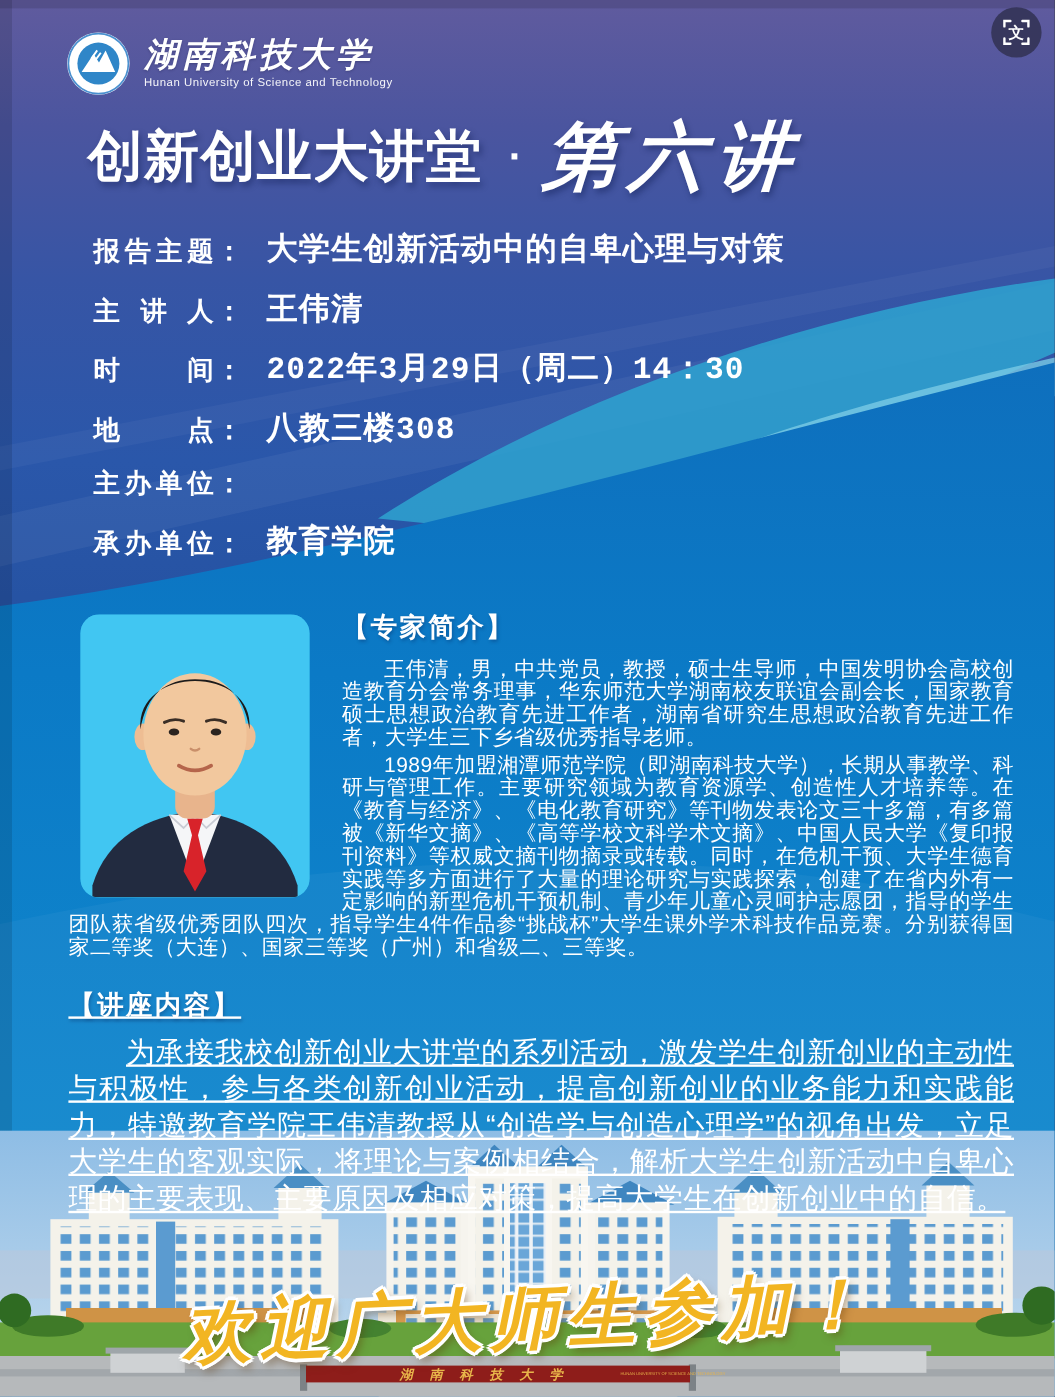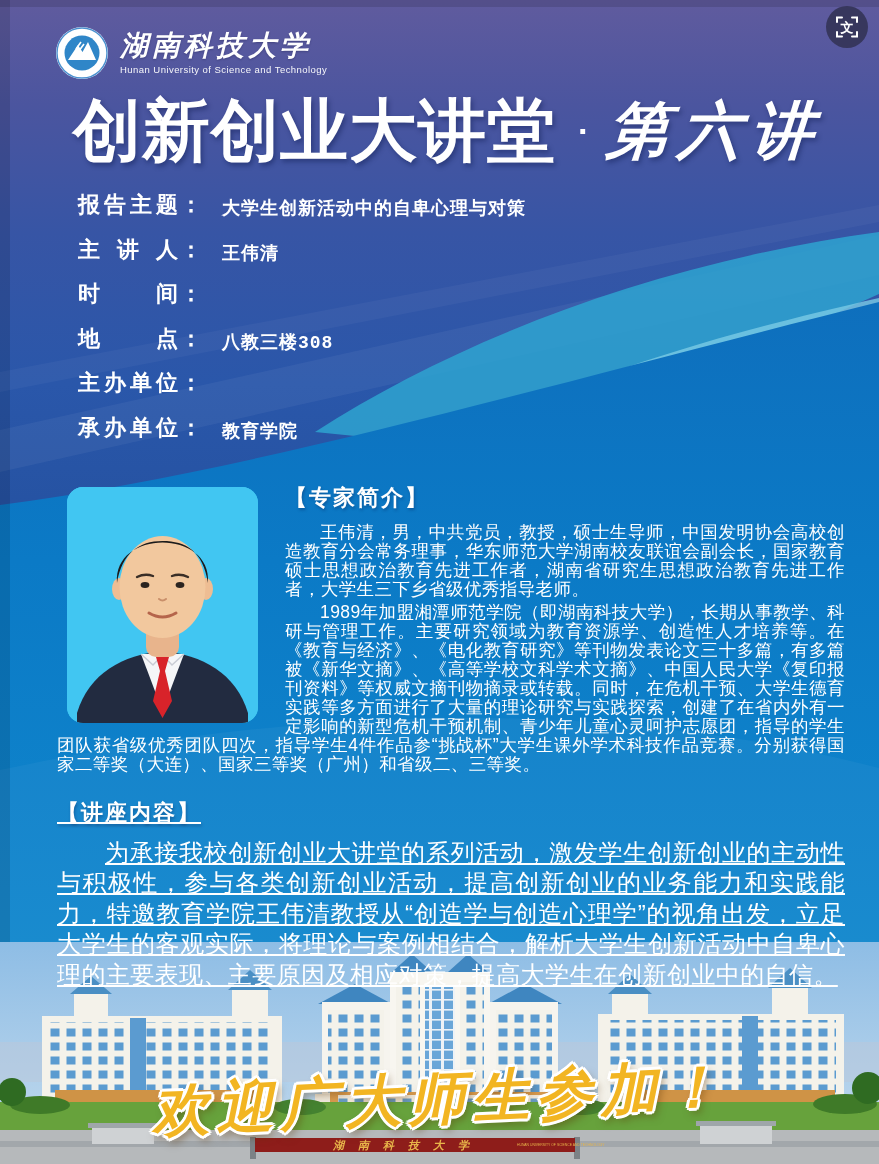--- a/index.html
+++ b/index.html
@@ -31,41 +31,41 @@
     position:absolute; top:6px; right:11px; z-index:5;
     width:42px; height:42px; border-radius:50%;
     background:rgba(52,52,88,.92);
     border:none; cursor:pointer;
     display:flex; align-items:center; justify-content:center;
   }
 
   
   .title-row { display:flex; align-items:center; margin:12px 0 0 73px; height:74px; }
   .title-main {
-    font-size:68px; font-weight:900; letter-spacing:1px;
+    font-size:46px; font-weight:900; letter-spacing:1px;
     text-shadow:2px 3px 5px rgba(8,20,70,.4);
     white-space:nowrap;
   }
   .title-dot { font-size:34px; font-weight:bold; margin:0 18px 0 22px; }
   .title-episode {
     font-family:"DejaVu Serif", serif; font-style:italic; font-weight:bold;
     font-size:62px; letter-spacing:10px; transform:skewX(-4deg);
     text-shadow:2px 3px 5px rgba(8,20,70,.4); white-space:nowrap;
   }
 
   
   .info { list-style:none; margin:22px 0 0 78px; }
   .info li { display:flex; align-items:flex-end; margin-bottom:14.5px;font-family:Liberation Mono, monospace; }
   .info .lbl {
     display:inline-block; width:100px;
     font-size:22px; font-weight:bold;
     text-align:justify; text-align-last:justify;
   }
   .info .colon { font-size:22px; font-weight:bold; margin-left:2px; }
-  .info .val { font-size:18px; font-weight:bold; margin-left:20px; letter-spacing:1px; }
+  .info .val { font-size:26px; font-weight:bold; margin-left:20px; letter-spacing:1px; }
 
   
   .expert { margin:40px 34px 0 57px; }
   .photo-frame {
     float:left; width:191px; height:236px;
     margin:4px 27px 10px 10px;
     border-radius:16px; overflow:hidden; background:#41c6f2;
   }
   .photo-frame svg { display:block; }
   .sec-heading { font-size:22px; font-weight:bold; letter-spacing:2px; margin-bottom:10px;
@@ -168,20 +168,21 @@
         <span class="val">大学生创新活动中的自卑心理与对策</span>
       </li>
       <li>
         <span class="lbl">主讲人</span>
           <span class="colon">：</span>
         <span class="val">王伟清</span>
       </li>
       <li>
         <span class="lbl">时间</span>
           <span class="colon">：</span>
+        <span class="val">2022年3月29日（周二）14：30</span>
       </li>
       <li>
         <span class="lbl">地点</span>
           <span class="colon">：</span>
         <span class="val">八教三楼308</span>
       </li>
       <li>
         <span class="lbl">主办单位</span>
           <span class="colon">：</span>
       </li>

